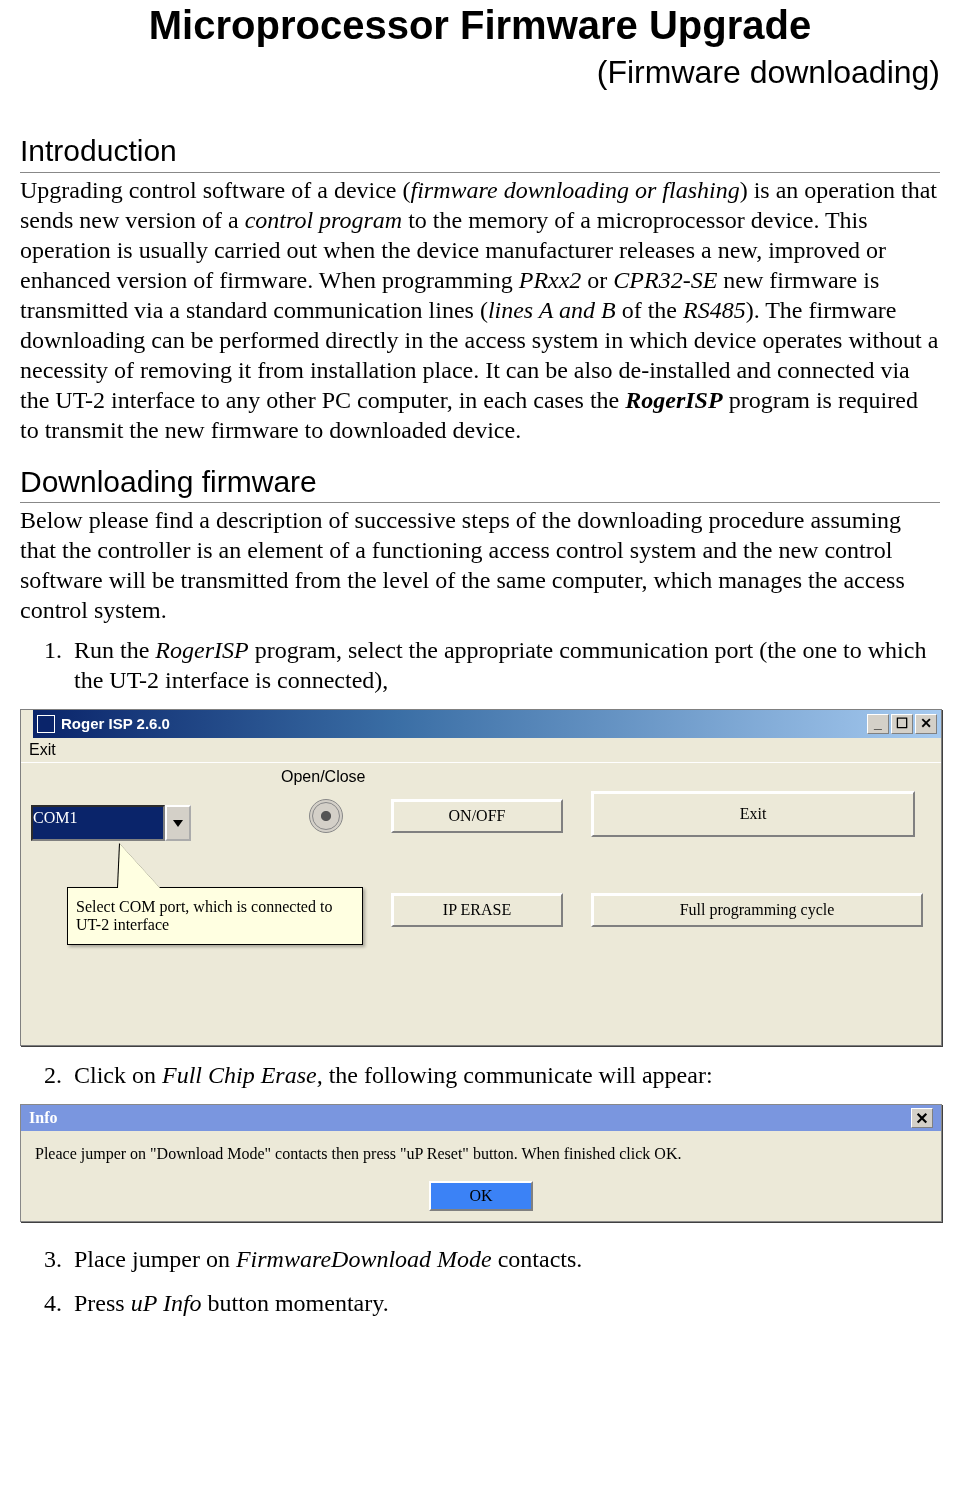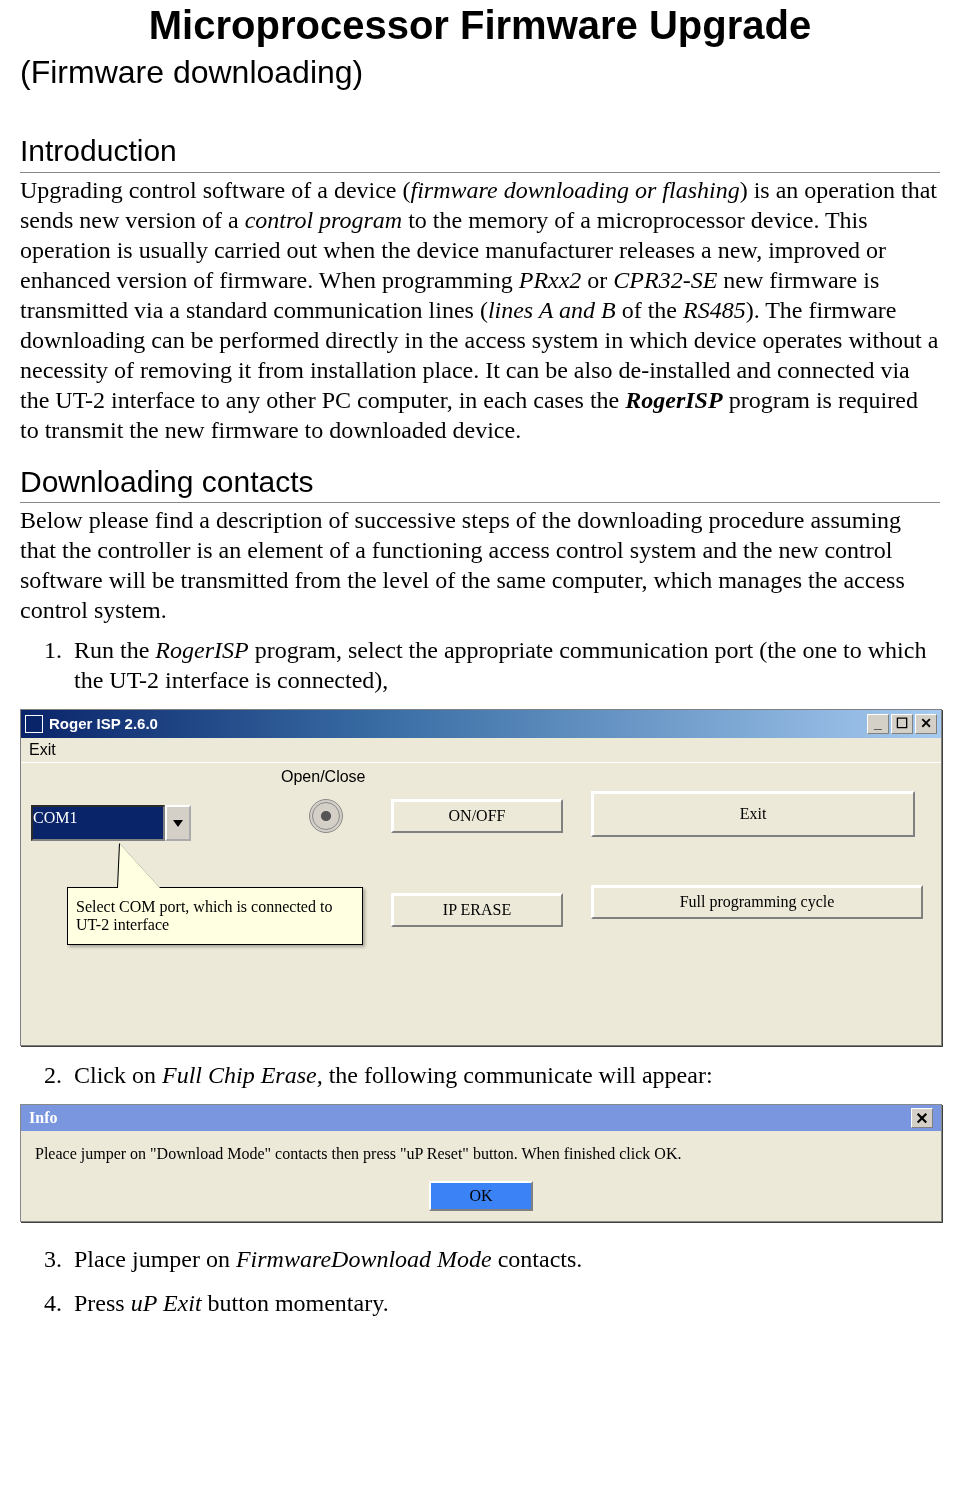--- a/index.html
+++ b/index.html
@@ -14,21 +14,21 @@
   h1.doc-title {
     font-family: Arial, Helvetica, sans-serif;
     font-size: 40px;
     font-weight: bold;
     text-align: center;
     margin: 0 0 2px 0;
   }
   .doc-subtitle {
     font-family: Arial, Helvetica, sans-serif;
     font-size: 32px;
-    text-align: left;
+    text-align: right;
     margin: 0 0 40px 0;
   }
   h2.section {
     font-family: Arial, Helvetica, sans-serif;
     font-size: 30px;
     font-weight: normal;
     border-bottom: 1px solid #888;
     padding-bottom: 2px;
     margin: 18px 0 2px 0;
   }
@@ -54,20 +54,21 @@
     margin: 4px 0 14px 0;
   }
   .titlebar {
     background: linear-gradient(90deg,#0a246a 0%,#3a6ea5 40%,#a6caf0 100%);
     color: #fff;
     display: flex;
     align-items: center;
     justify-content: space-between;
     padding: 2px 4px;
     height: 24px;
+    margin-left: 12px;
   }
   .titlebar .tleft { display:flex; align-items:center; gap:6px; }
   .app-icon { width:16px; height:16px; background:#0a246a; border:1px solid #fff; }
   .title-text { font-weight:bold; font-size:15px; }
   .win-btns { display:flex; gap:2px; }
   .win-btn {
     width:20px; height:18px; background:#d4d0c8; border:1px solid #808080;
     border-top-color:#fff; border-left-color:#fff;
     display:flex; align-items:center; justify-content:center;
     font-family: "Arial", sans-serif; font-size:14px; font-weight:bold; color:#000;
@@ -103,21 +104,21 @@
     background:#ece9d8;
     border:2px solid #808080;
     border-top-color:#fff; border-left-color:#fff;
     font:16px Tahoma; padding:6px 4px;
     text-align:center;
     box-shadow: inset 1px 1px 0 #fff;
   }
   .btn-onoff   { top:36px; left:370px; width:160px; }
   .btn-exit    { top:28px; left:570px; width:320px; padding:12px 0; }
   .btn-perase  { top:130px; left:370px; width:160px; }
-  .btn-full    { top:122px; left:570px; width:320px; }
+  .btn-full    { top:130px; left:570px; width:320px; }
   
   .callout {
     position:absolute; top:124px; left:46px;
     width: 278px;
     background: #ffffe1;
     border:1px solid #000;
     font:16px Tahoma; text-align:left;
     padding:10px 8px;
     box-shadow:2px 2px 3px rgba(0,0,0,.3);
   }
@@ -167,21 +168,21 @@
 </style>
 </head>
 <body>
 
 <h1 class="doc-title">Microprocessor Firmware Upgrade</h1>
 <div class="doc-subtitle">(Firmware downloading)</div>
 
 <h2 class="section">Introduction</h2>
 <p class="flow">Upgrading control software of a device (<span class="it">firmware downloading or flashing</span>) is an operation that sends new version of a <span class="it">control program</span> to the memory of a microprocessor device. This operation is usually carried out when the device manufacturer releases a new, improved or enhanced version of firmware. When programming <span class="it">PRxx2</span> or <span class="it">CPR32-SE</span> new firmware is transmitted via a standard communication lines (<span class="it">lines A and B</span> of the <span class="it">RS485</span>). The firmware downloading can be performed directly in the access system in which device operates without a necessity of removing it from installation place. It can be also de-installed and connected via the UT-2 interface to any other PC computer, in each cases the <span class="bi">RogerISP</span> program is required to transmit the new firmware to downloaded device.</p>
 
-<h2 class="section">Downloading contacts</h2>
+<h2 class="section">Downloading firmware</h2>
 <p class="flow">Below please find a description of successive steps of the downloading procedure assuming that the controller is an element of a functioning access control system and the new control software will be transmitted from the level of the same computer, which manages the access control system.</p>
 
 <ol class="steps" start="1">
   <li>Run the <span class="it">RogerISP</span> program, select the appropriate communication port (the one to which the UT-2 interface is connected),</li>
 </ol>
 
 <div class="win">
   <div class="titlebar">
     <div class="tleft">
       <span class="app-icon"></span>
@@ -226,14 +227,14 @@
   <div class="dlg-title">
     <span>Info</span>
     <span class="dlg-close">✕</span>
   </div>
   <div class="dlg-body">Pleace jumper on "Download Mode" contacts then press "uP Reset" button. When finished click OK.</div>
   <div class="dlg-ok">OK</div>
 </div>
 
 <ol class="steps" start="3">
   <li>Place jumper on <span class="it">FirmwareDownload Mode</span> contacts.</li>
-  <li>Press <span class="it">uP Exit</span> button momentary.</li>
+  <li>Press <span class="it">uP Info</span> button momentary.</li>
 </ol>
 
 </body></html>

